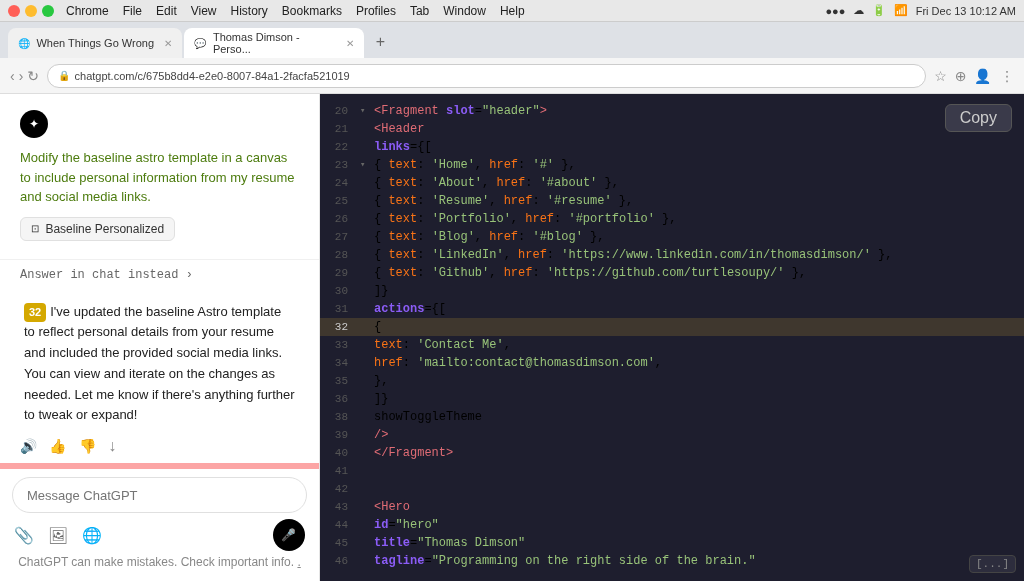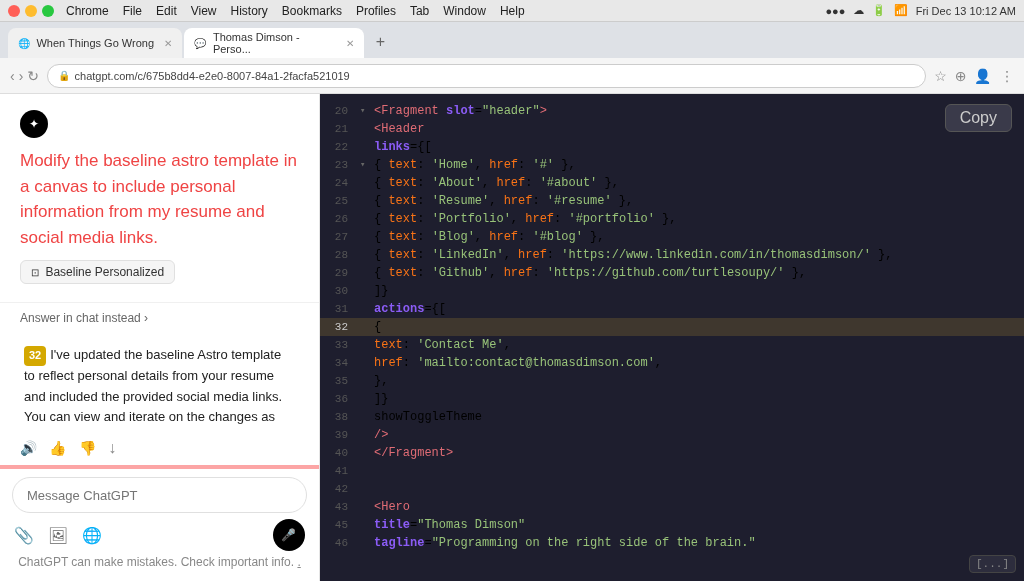--- a/index.html
+++ b/index.html
@@ -94,22 +94,22 @@
       flex-direction: column;
       background: #fff;
       height: 100%;
     }
 
     .chat-prompt-box {
       padding: 16px 20px 12px;
       border-bottom: 1px solid #f0f0f0;
     }
     .chat-prompt-text {
-      font-size: 17px;
-      color: #ef4444;
+      font-size: 13px;
+      color: #4d7c0f;
       line-height: 1.5;
     }
 
     .chatgpt-logo {
       width: 28px;
       height: 28px;
       background: #000;
       border-radius: 50%;
       display: flex;
       align-items: center;
@@ -134,20 +134,21 @@
     .canvas-icon { font-size: 10px; }
 
     .answer-chat-link {
       font-size: 12px;
       color: #666;
       display: flex;
       align-items: center;
       gap: 4px;
       cursor: pointer;
       margin-bottom: 8px;
+      font-family: Liberation Mono, monospace;
     }
 
     .response-text {
       font-size: 13px;
       color: #222;
       line-height: 1.6;
       padding: 12px 24px;
       flex: 1;
       overflow-y: auto;
     }
@@ -156,21 +157,21 @@
       display: flex;
       align-items: center;
       gap: 12px;
       padding: 8px 20px;
       color: #888;
       font-size: 14px;
     }
 
     .message-input-area {
       padding: 8px 12px;
-      border-top: 4px solid #fca5a5;
+      border-top: 6px solid #fca5a5;
     }
     .message-input {
       width: 100%;
       height: 36px;
       border: 1px solid #e0e0e0;
       border-radius: 20px;
       padding: 0 14px;
       font-size: 13px;
       color: #888;
       outline: none;
@@ -496,20 +497,25 @@
         <div class="code-line">
           <span class="line-num">42</span>
           <span class="collapse-arrow"></span>
         </div>
         <div class="code-line">
           <span class="line-num">43</span>
           <span class="collapse-arrow"></span>
           <span><span class="c-tag">&lt;Hero</span></span>
         </div>
         <div class="code-line">
+          <span class="line-num">44</span>
+          <span class="collapse-arrow"></span>
+          <span>  <span class="c-attr">id</span>=<span class="c-str">"hero"</span></span>
+        </div>
+        <div class="code-line">
           <span class="line-num">45</span>
           <span class="collapse-arrow"></span>
           <span>  <span class="c-attr">title</span>=<span class="c-str">"Thomas Dimson"</span></span>
         </div>
         <div class="code-line">
           <span class="line-num">46</span>
           <span class="collapse-arrow"></span>
           <span>  <span class="c-attr">tagline</span>=<span class="c-str">"Programming on the right side of the brain."</span></span>
         </div>
       </div>

